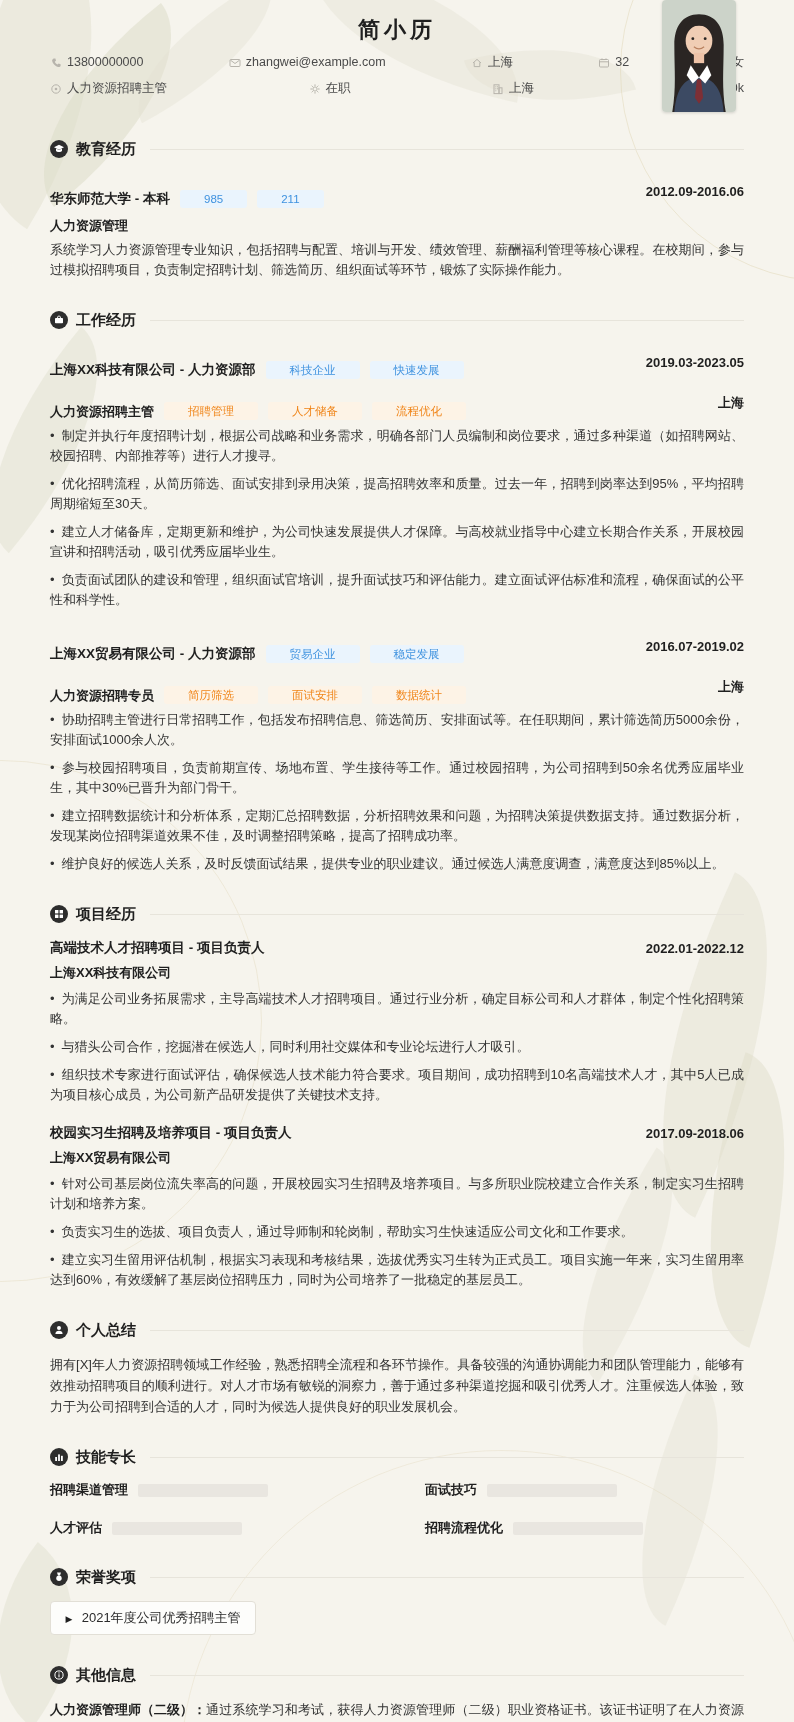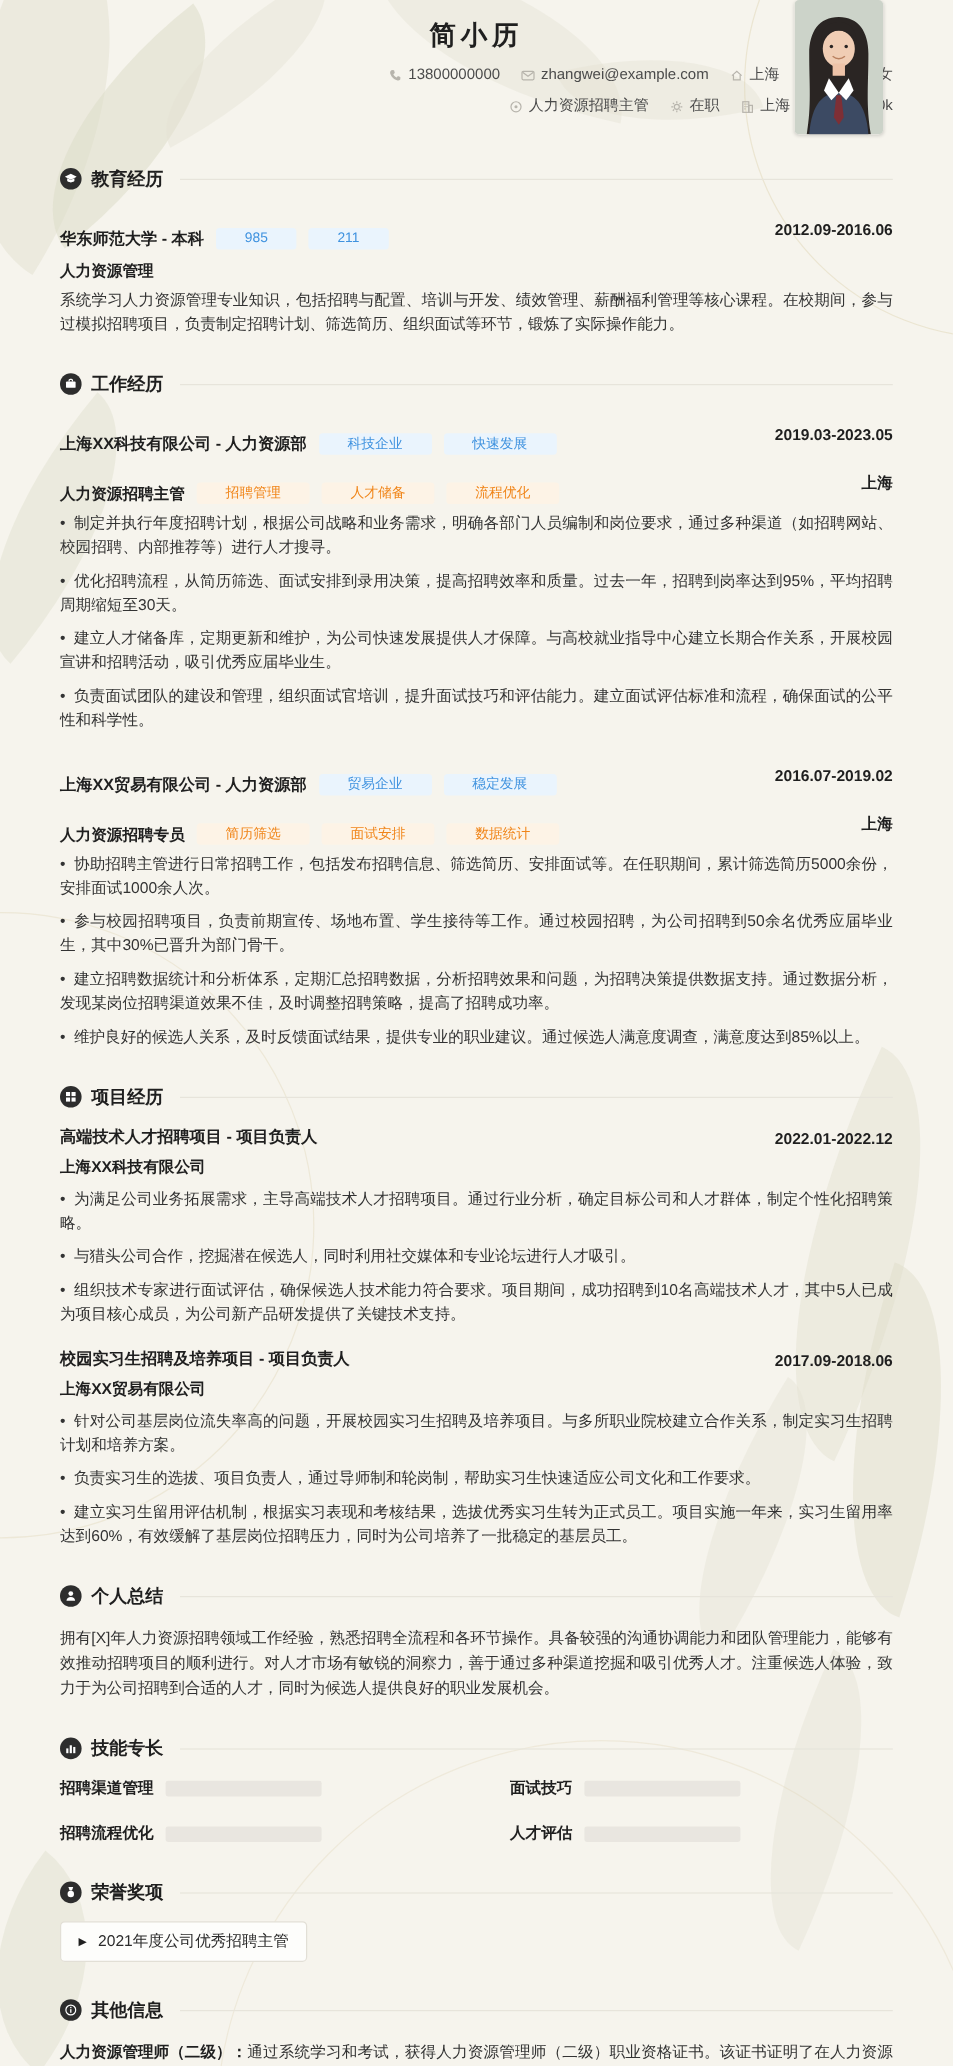--- a/index.html
+++ b/index.html
@@ -11,21 +11,21 @@
   }
   
   .leaf{position:absolute;background:#e4e2d1;border-radius:0 100% 0 100%;opacity:.55;z-index:0;}
   .leaf.l2{background:#dddcc8;}
   .leaf.light{opacity:.4;}
   .curve{position:absolute;border:1px solid #ddd2b0;border-radius:50%;opacity:.45;z-index:0;}
   .content{position:relative;z-index:1;padding:0 50px 25px 50px;}
   
   .resume-header{padding-top:15px;text-align:center;position:relative;}
   .name{font-size:22px;font-weight:bold;line-height:30px;letter-spacing:4px;color:#1f1f1f;}
-  .contact-row{margin-top:9px;display:flex;justify-content:flex-end;align-items:center;gap:17px;
+  .contact-row{margin-top:9px;display:flex;justify-content:space-between;align-items:center;gap:17px;
     font-size:12.5px;color:#4b4b4b;line-height:17px;}
   .contact-item{display:inline-flex;align-items:center;gap:5px;}
   .cicon{display:inline-flex;width:12px;height:12px;}
   .cicon svg{width:12px;height:12px;}
   .photo{position:absolute;top:0;right:8px;width:74px;height:112px;border-radius:4px;overflow:hidden;
     box-shadow:0 1px 3px rgba(0,0,0,.15);}
   
   .section{margin-top:30px;}
   .section.first{margin-top:42px;}
   .sec-header{display:flex;align-items:center;margin-bottom:14px;height:20px;}
@@ -358,26 +358,26 @@
     <div class="skills-grid">
       <div class="skill">
         <span class="skill-label">招聘渠道管理</span>
         <span class="skill-track"><span class="skill-fill" style="width: 80%;"></span></span>
       </div>
       <div class="skill">
         <span class="skill-label">面试技巧</span>
         <span class="skill-track"><span class="skill-fill" style="width: 92%;"></span></span>
       </div>
       <div class="skill">
+        <span class="skill-label">人才评估</span>
+        <span class="skill-track"><span class="skill-fill" style="width: 78%;"></span></span>
+      </div>
+      <div class="skill">
         <span class="skill-label">招聘流程优化</span>
         <span class="skill-track"><span class="skill-fill" style="width: 75%;"></span></span>
-      </div>
-      <div class="skill">
-        <span class="skill-label">人才评估</span>
-        <span class="skill-track"><span class="skill-fill" style="width: 78%;"></span></span>
       </div>
     </div>
   </div>
 
   <div class="section">
     <div class="sec-header">
       <span class="sec-icon">
           <svg viewBox="0 0 10 10">
             <path d="M3 0.6 H7 L6 3.4 H4 Z" fill="#fff"></path>
             <circle cx="5" cy="6.3" r="2.7" fill="#fff"></circle>

